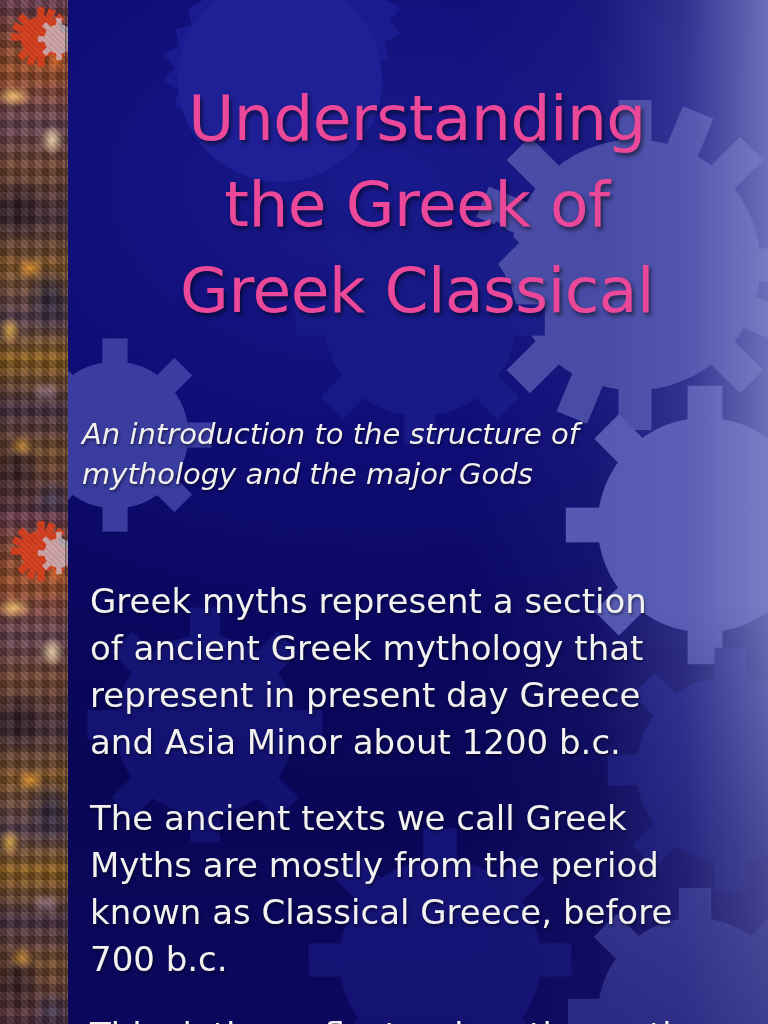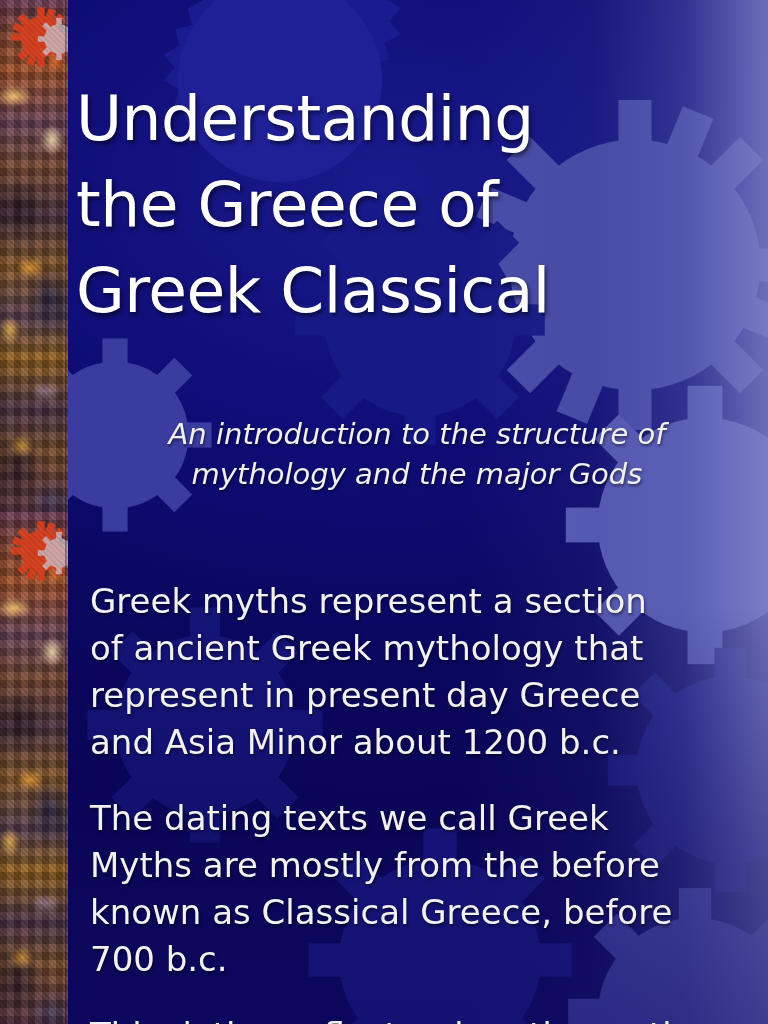--- a/index.html
+++ b/index.html
@@ -112,36 +112,37 @@
   
   .content {
     position: absolute;
     top: 0; left: 68px; right: 0; bottom: 0;
   }
   .title {
     position: absolute;
     top: 76px;
     left: 8px;
     right: 10px;
-    color: #ffffff;
+    text-align: center;
+    color: #ec4899;
     font-family: "DejaVu Sans", sans-serif;
     font-size: 63px;
     line-height: 86px;
     font-weight: 400;
     letter-spacing: -0.5px;
     text-shadow: 2px 3px 4px rgba(0,0,0,0.55);
   }
   .title .tline { display: block; white-space: nowrap; }
 
   .subtitle {
     position: absolute;
     top: 414px;
     left: 14px;
     right: 16px;
-    text-align: center;
+    text-align: left;
     color: #f1f0ed;
     font-family: "DejaVu Sans", sans-serif;
     font-style: italic;
     font-size: 29px;
     line-height: 40px;
     text-shadow: 1px 2px 3px rgba(0,0,0,0.5);
   }
   .subtitle .sline { display: block; white-space: nowrap; }
 
   .body {
@@ -307,39 +308,39 @@
     </svg>
 
     <div class="strip-noise"></div>
     <div class="strip-edge"></div>
   </div>
 
   <div class="content">
 
     <div class="title">
       <span class="tline">Understanding</span>
-      <span class="tline">the Greece of</span>
+      <span class="tline">the Greek of</span>
       <span class="tline">Greek Classical</span>
     </div>
 
     <div class="subtitle">
       <span class="sline">An introduction to the structure of</span>
       <span class="sline">mythology and the major Gods</span>
     </div>
 
     <div class="body">
       <p class="para">
         <span class="bline">Greek myths represent a section</span>
         <span class="bline">of ancient Greek mythology that</span>
         <span class="bline">represent in present day Greece</span>
         <span class="bline">and Asia Minor about 1200 b.c.</span>
       </p>
       <p class="para">
-        <span class="bline">The dating texts we call Greek</span>
-        <span class="bline">Myths are mostly from the before</span>
+        <span class="bline">The ancient texts we call Greek</span>
+        <span class="bline">Myths are mostly from the period</span>
         <span class="bline">known as Classical Greece, before</span>
         <span class="bline">700 b.c.</span>
       </p>
       <p class="para clipped">
         <span class="bline">This dating reflects when the myths</span>
       </p>
     </div>
 
   </div>
 </div>

